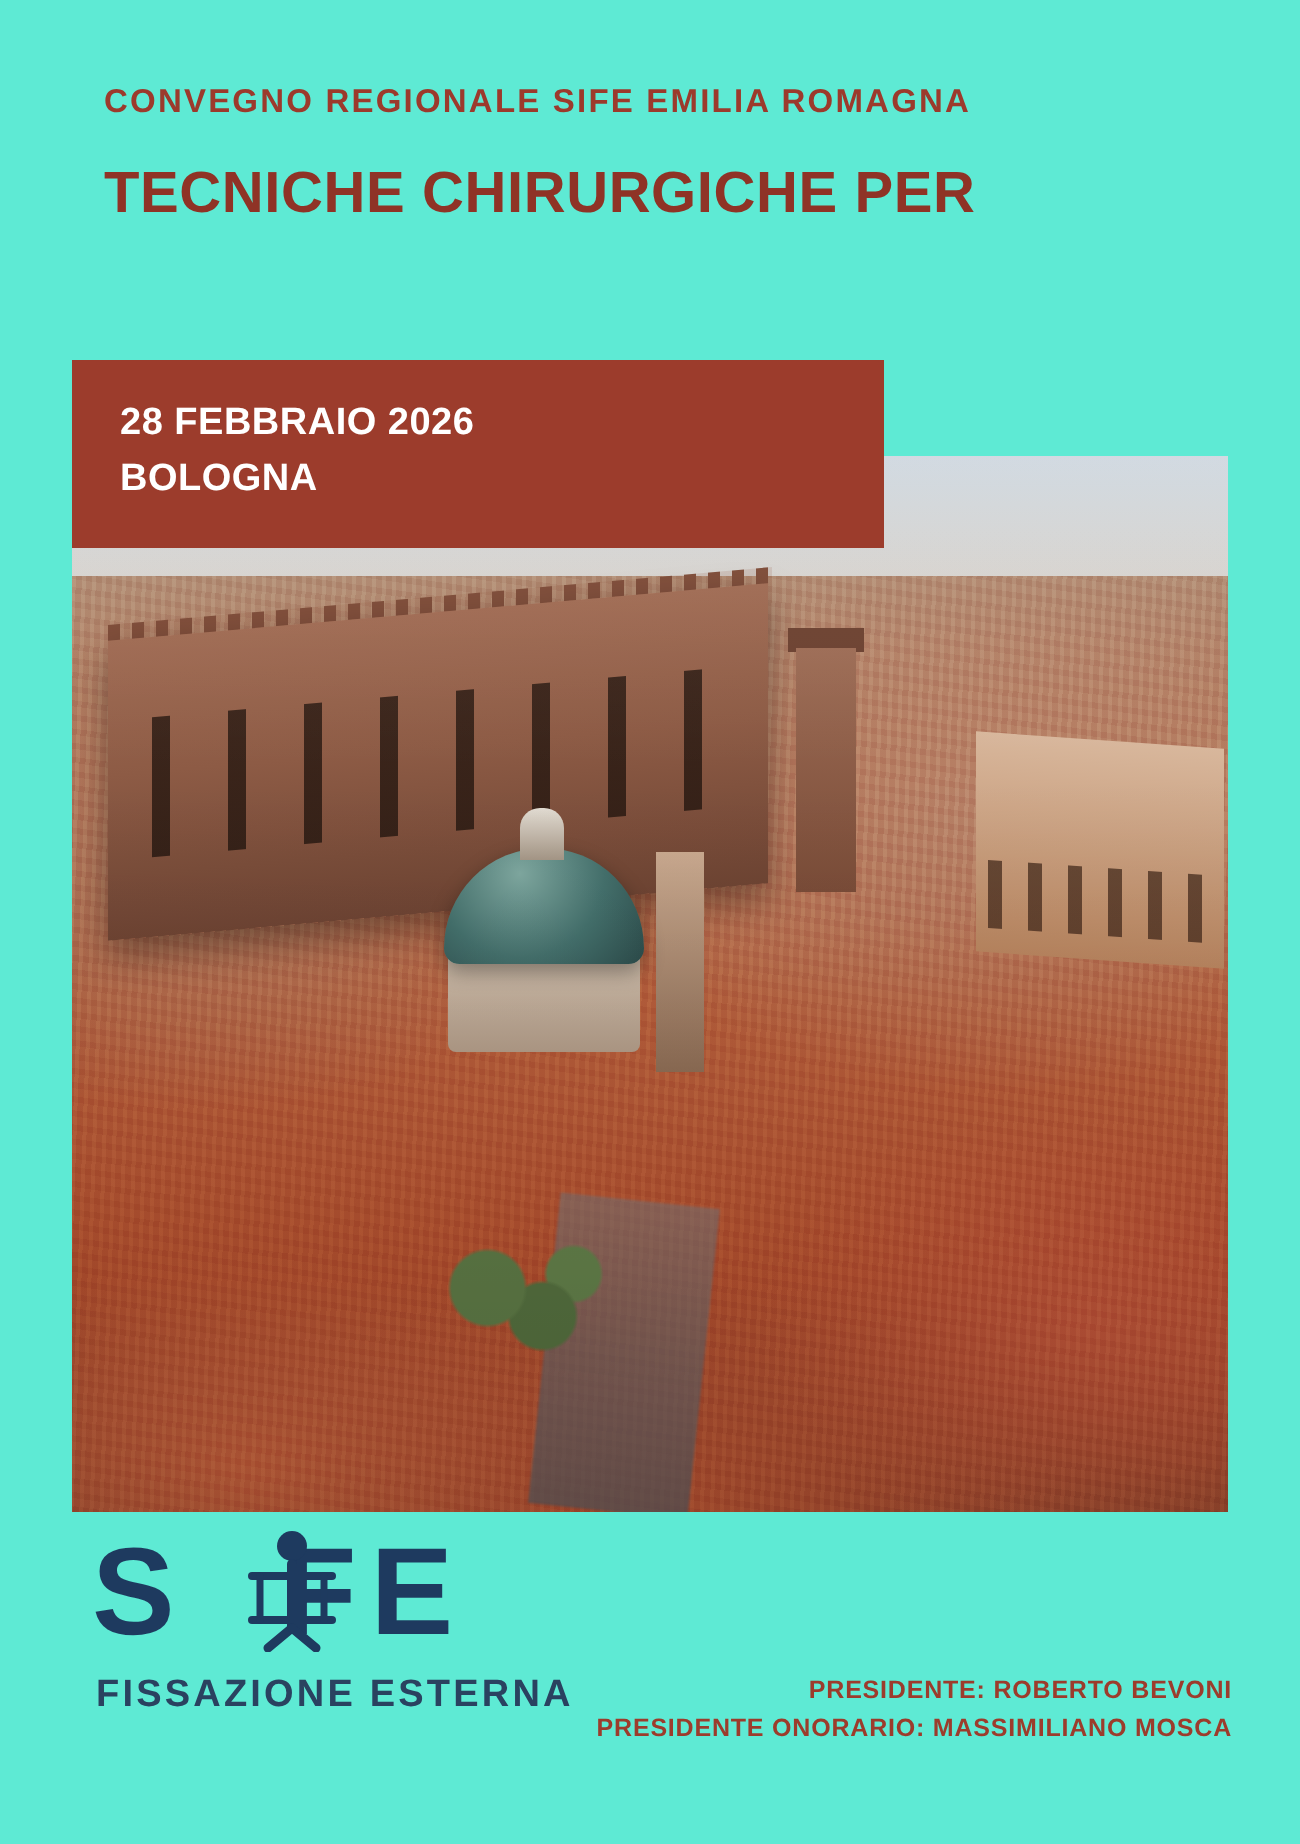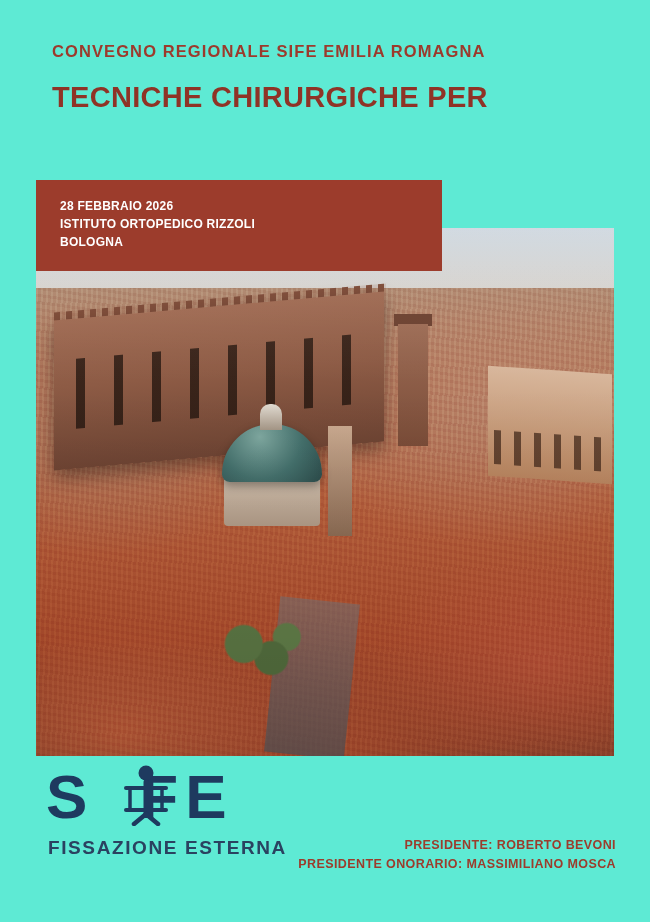--- a/index.html
+++ b/index.html
@@ -235,21 +235,21 @@
     background: #9c3c2c;
     color: #ffffff;
     box-sizing: border-box;
   }
   .infobox ul {
     list-style: none;
     margin: 0;
     padding: 0;
   }
   .infobox li {
-    font-size: 12px;
+    font-size: 19px;
     font-weight: 700;
     letter-spacing: 0.25px;
     line-height: 1.48;
     text-transform: uppercase;
   }
 
   
   .logo-block {
     position: absolute;
     left: 46px;
@@ -337,21 +337,20 @@
         <div class="street"></div>
         <div class="trees"></div>
       </div>
       <div class="photo-shade"></div>
     </div>
   </div>
 
   <div class="infobox">
     <ul>
       <li>28 Febbraio 2026</li>
-      <li>Istituto Ortopedico Rizzoli</li>
       <li>Bologna</li>
     </ul>
   </div>
 
   <div class="logo-block">
     <div class="logo-word">
       <span>S</span><span class="gap"></span><span>FE</span>
       <span class="logo-mark">
         <svg viewBox="0 0 52 62" width="52" height="62" aria-hidden="true">
           <circle cx="26" cy="9" r="7.5" fill="#1e3a5f"></circle>

